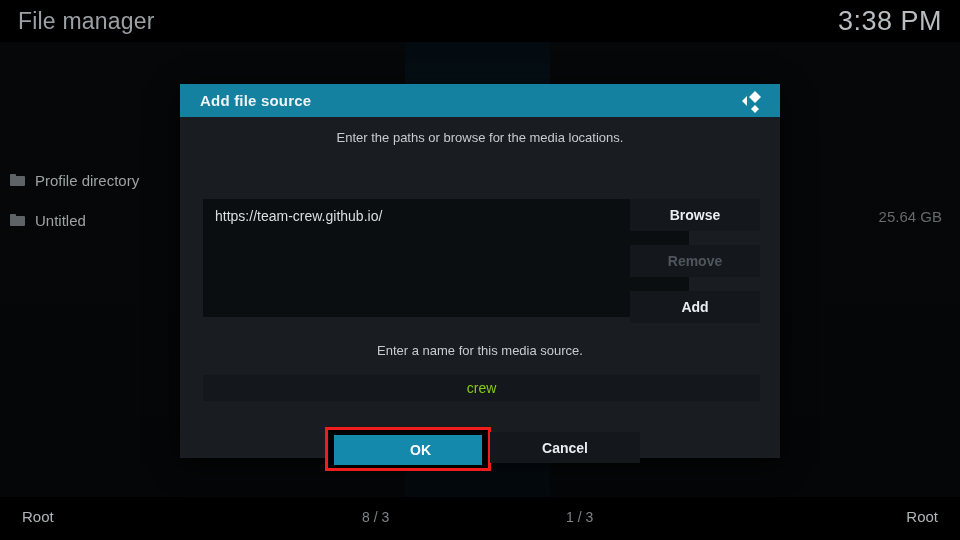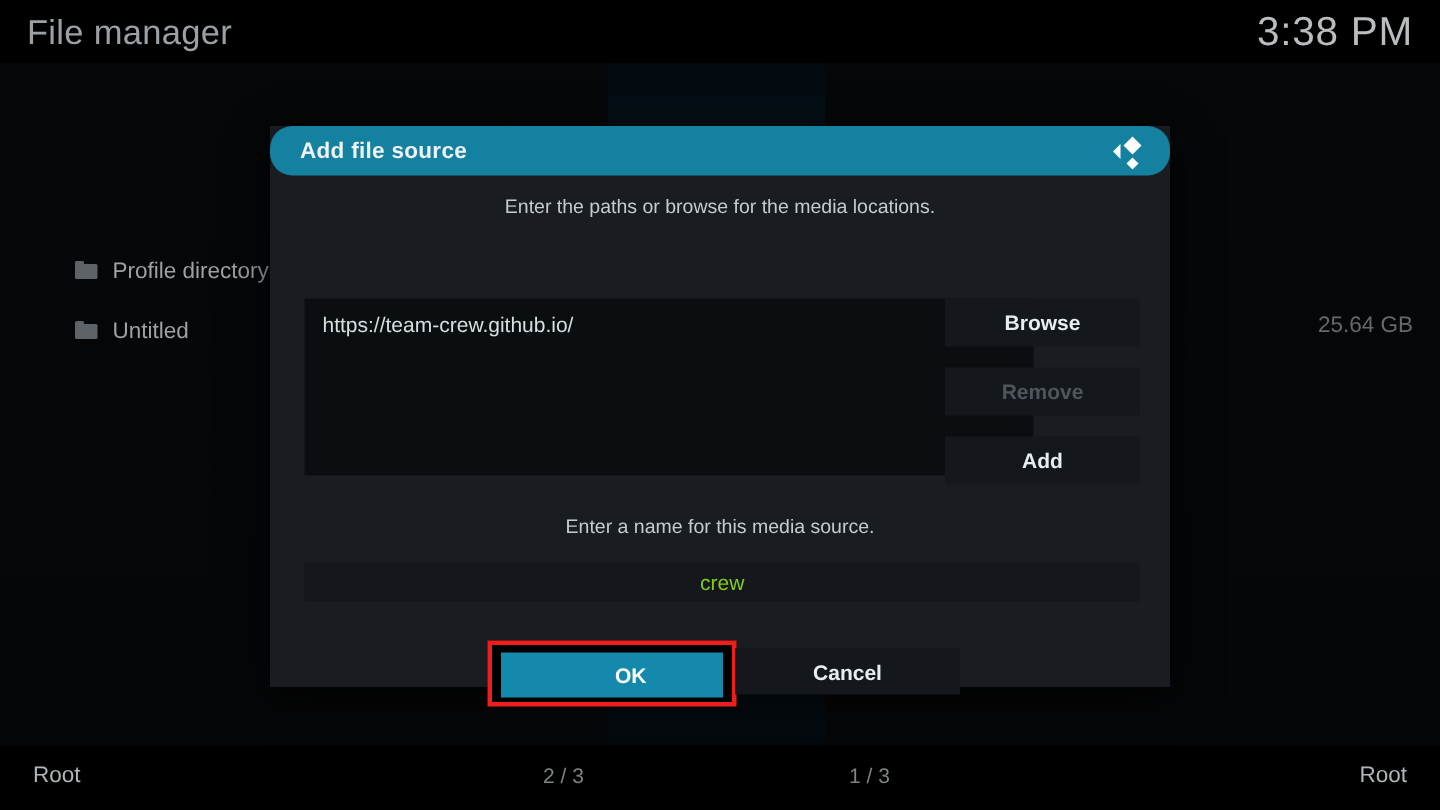--- a/index.html
+++ b/index.html
@@ -54,21 +54,21 @@
     font-size:27px; color:#b9bdc0; font-weight:300;
     letter-spacing:.5px;
   }
 
   
   .sidebar {
     position:absolute; left:0; top:160px; width:200px;
   }
   .side-item {
     display:flex; align-items:center;
-    height:40px; padding-left:10px;margin-left:40px;
+    height:40px; padding-left:10px;
   }
   .folder-icon {
     width:15px; height:12px; margin-right:10px;
     position:relative; flex:none;
   }
   .folder-icon::before {
     content:""; position:absolute; left:0; top:2px;
     width:15px; height:10px; background:#5d6366; border-radius:1px;
   }
   .folder-icon::after {
@@ -92,21 +92,21 @@
   .dialog {
     position:absolute; left:180px; top:84px;
     width:600px; height:374px;
     background:#191d22;
     box-shadow:0 6px 26px rgba(0,0,0,.75);
   }
   .dialog-header {
     position:relative;
     height:33px; width:100%;
     background:#13819f;
-    display:flex; align-items:center;border-radius:15px;
+    display:flex; align-items:center;
   }
   .dialog-title {
     margin-left:20px;
     font-size:15px; color:#eef3f5; font-weight:600;
     letter-spacing:.2px;
   }
   .kodi-logo {
     position:absolute; right:14px; top:50%;
     transform:translateY(-50%);
     width:30px; height:28px;
@@ -197,21 +197,21 @@
     </div>
     <div class="side-item">
       <span class="folder-icon"></span>
       <span class="side-label">Untitled</span>
     </div>
   </div>
 
   <div class="disk-size">25.64 GB</div>
 
   <div class="status-left-root">Root</div>
-  <div class="status-left-count">2 / 3</div>
+  <div class="status-left-count">8 / 3</div>
   <div class="status-right-count">1 / 3</div>
   <div class="status-right-root">Root</div>
 
   <div class="dialog">
 
     <div class="dialog-header">
       <span class="dialog-title">Add file source</span>
       <span class="kodi-logo">
         <svg viewBox="0 0 30 28" width="30" height="28">
           <polygon points="6,14 11,9 11,19" fill="#ffffff"></polygon>

